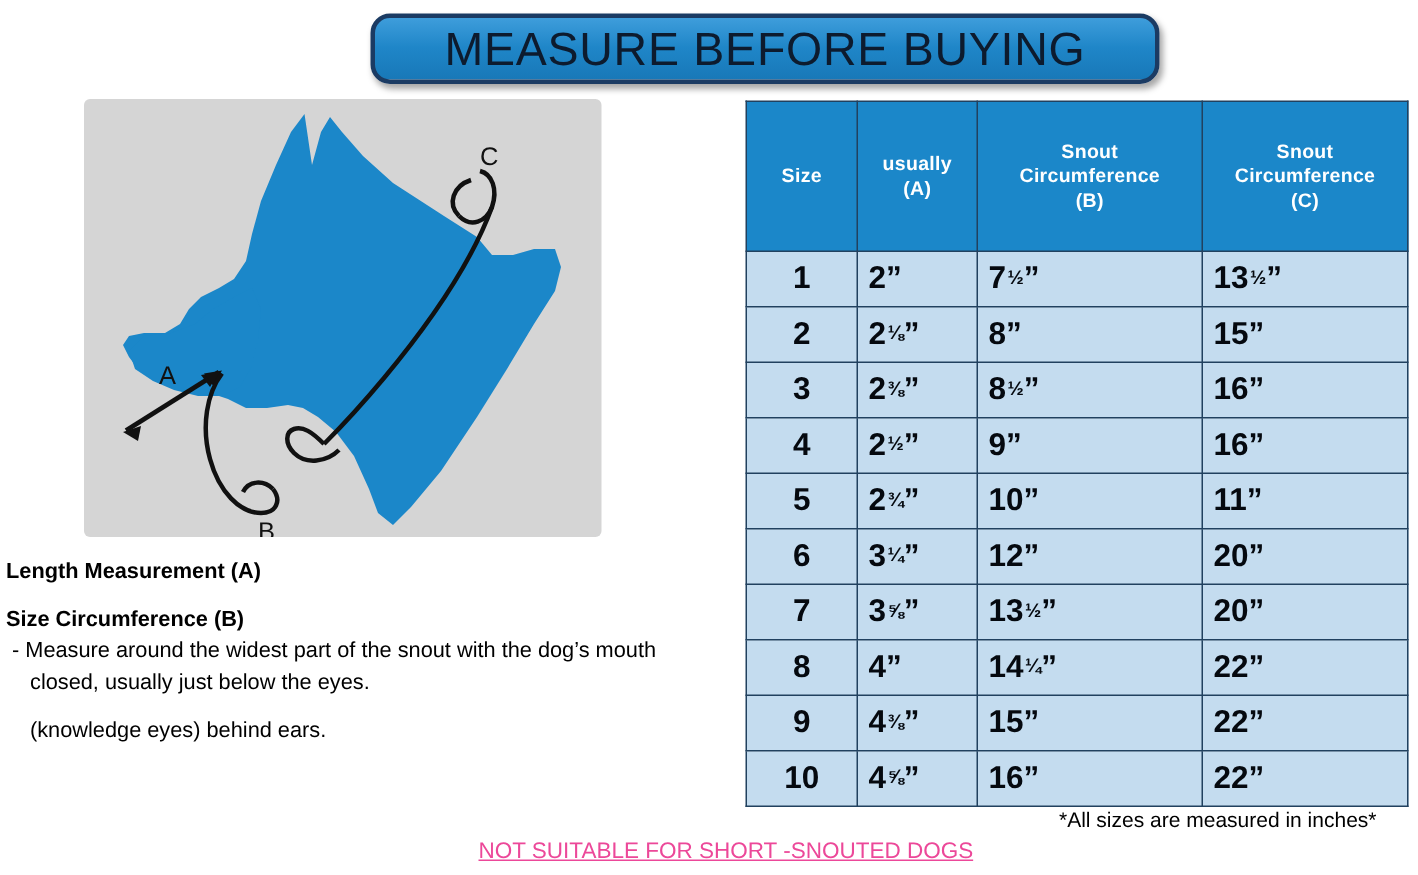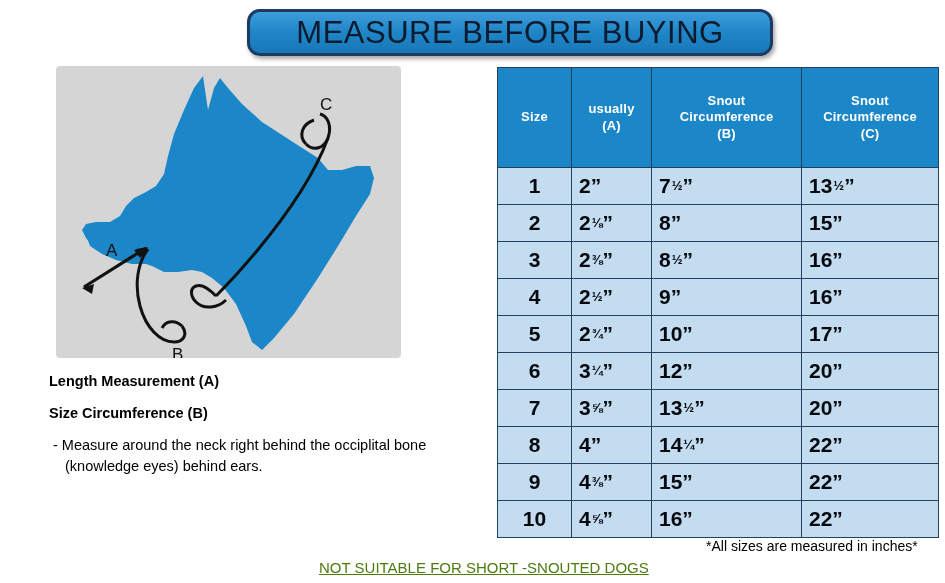--- a/index.html
+++ b/index.html
@@ -55,21 +55,21 @@
   }
   #dog-svg { display: block; width: 345px; height: 292px; }
 
   
   #instructions {
     position: absolute;
     left: 4px;
     top: 372px;
     width: 486px;
   }
-  .instr-block { margin-bottom: 12px; margin-left: 45px; }
+  .instr-block { margin-bottom: 12px; }
   .instr-title {
     font-size: 14.5px;
     font-weight: bold;
     line-height: 1.35;
     margin-bottom: 1px;
   }
   .instr-body {
     font-size: 14.5px;
     line-height: 1.42;
     text-indent: 0;
@@ -135,21 +135,21 @@
     top: 538px;
     font-size: 14px;
     color: #000000;
     white-space: nowrap;
   }
   #not-suitable-link {
     position: absolute;
     left: 319px;
     top: 559px;
     font-size: 15px;
-    color: #4d7c0f;
+    color: #ec4899;
     text-decoration: underline;
     white-space: nowrap;
     cursor: pointer;
   }
 </style>
 </head>
 <body>
 
 <div id="title-banner">
   <span id="title-banner-text">MEASURE BEFORE BUYING</span>
@@ -194,25 +194,28 @@
   </svg>
 </div>
 
 <div id="instructions">
   <div class="instr-block">
     <div class="instr-title">Length Measurement (A)</div>
   </div>
 
   <div class="instr-block">
     <div class="instr-title">Size Circumference (B)</div>
+    <div class="instr-body">
+      <span>- Measure around the widest part of the snout with the dog’s mouth</span>
+      <span class="cont">closed, usually just below the eyes.</span>
+    </div>
   </div>
 
   <div class="instr-block">
     <div class="instr-body">
-      <span>- Measure around the neck right behind the occiplital bone</span>
       <span class="cont">(knowledge eyes) behind ears.</span>
     </div>
   </div>
 </div>
 
 <table id="size-table">
   <colgroup>
     <col class="c-size">
       <col class="c-length">
       <col class="c-snout">
@@ -261,21 +264,21 @@
       <tr>
         <td class="size-cell">4</td>
         <td><span>2</span><span class="frac"> ½</span><span class="inch">”</span></td>
         <td><span>9</span><span class="inch">”</span></td>
         <td><span>16</span><span class="inch">”</span></td>
       </tr>
       <tr>
         <td class="size-cell">5</td>
         <td><span>2</span><span class="frac"> ¾</span><span class="inch">”</span></td>
         <td><span>10</span><span class="inch">”</span></td>
-        <td><span>17</span><span class="inch">”</span></td>
+        <td><span>11</span><span class="inch">”</span></td>
       </tr>
       <tr>
         <td class="size-cell">6</td>
         <td><span>3</span><span class="frac"> ¼</span><span class="inch">”</span></td>
         <td><span>12</span><span class="inch">”</span></td>
         <td><span>20</span><span class="inch">”</span></td>
       </tr>
       <tr>
         <td class="size-cell">7</td>
         <td><span>3</span><span class="frac"> ⅝</span><span class="inch">”</span></td>

